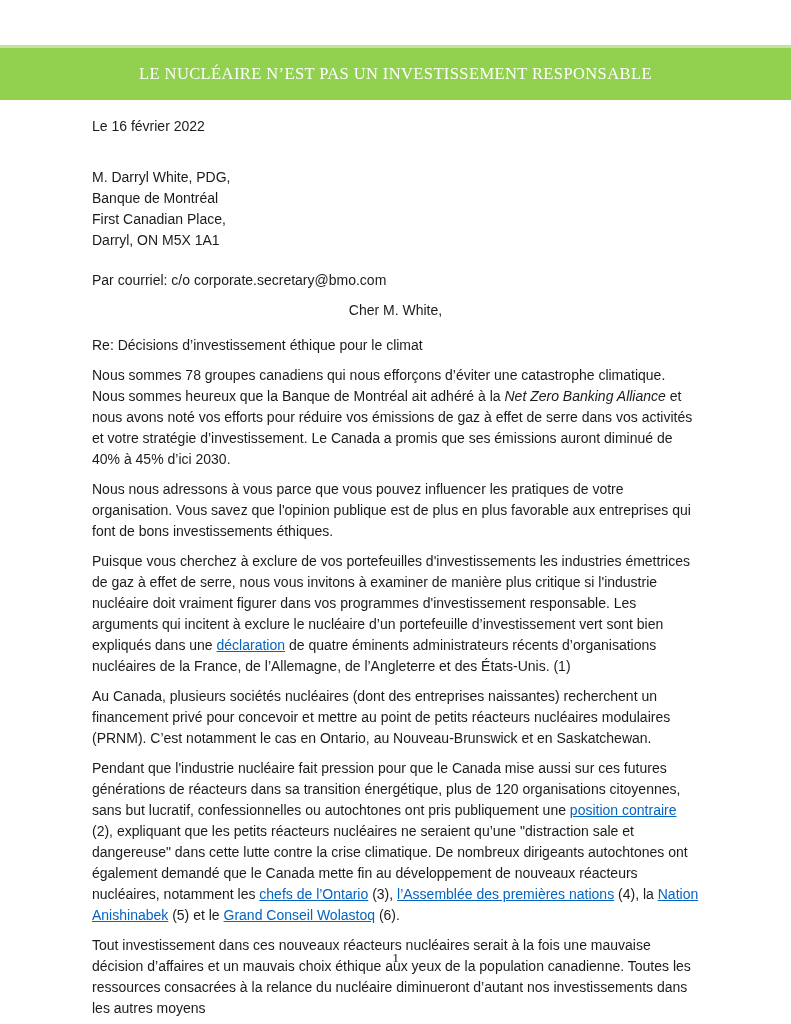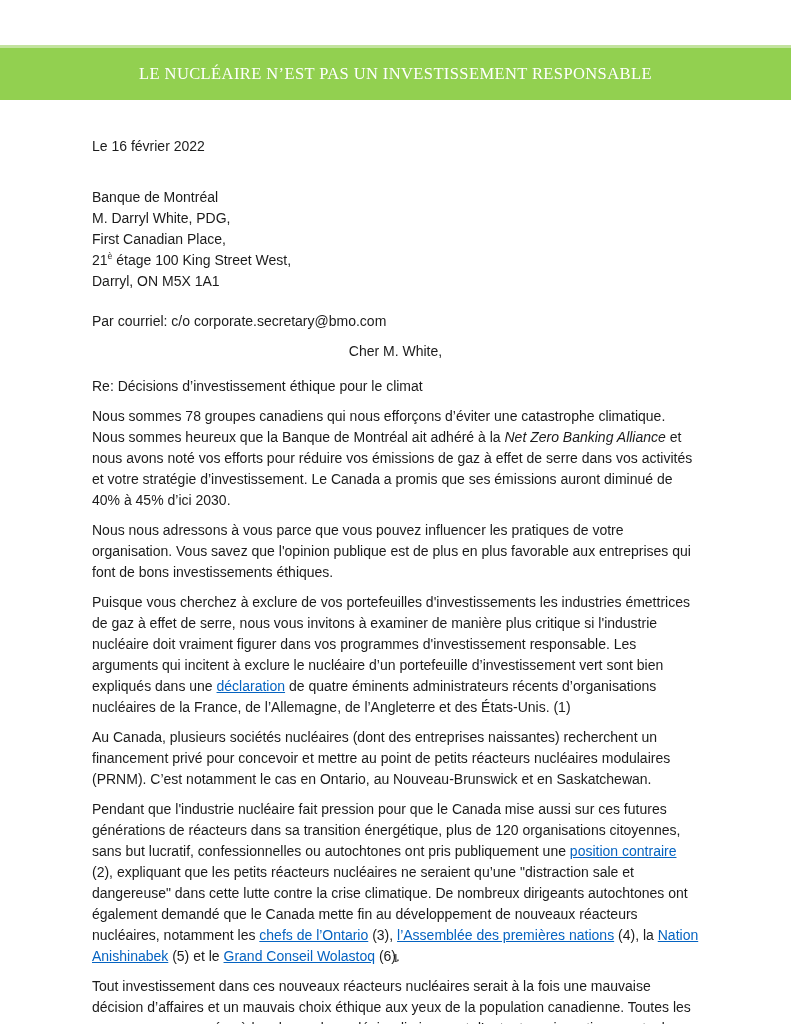--- a/index.html
+++ b/index.html
@@ -26,21 +26,21 @@
     font-size: 16.5px;
     letter-spacing: 0.4px;
     color: #ffffff;
     white-space: nowrap;
   }
   .content {
     padding: 0 92px;
     font-size: 14px;
     line-height: 21px;
   }
-  .date-line   { margin-top: 36px; }
+  .date-line   { margin-top: 16px; }
   .address     { margin-top: 30px; }
   .via-line    { margin-top: 19px; }
   .salutation  { margin-top: 9px; text-align: center; }
   .subject     { margin-top: 14px; }
   .body-paragraphs p {
     margin: 9px 0 0 0;
     text-align: left;
   }
   .doc-link {
     color: #0563c1;
@@ -67,24 +67,23 @@
 
   <div class="banner">
     <span class="banner-title">LE NUCLÉAIRE N’EST PAS UN INVESTISSEMENT RESPONSABLE</span>
   </div>
 
   <div class="content">
 
     <div class="date-line">Le 16 février 2022</div>
 
     <div class="address" id="address">
+        <div><span>M. Darryl White, PDG,</span></div>
         <div><span>Banque de Montréal</span></div>
-        <div><span>M. Darryl White, PDG,</span></div>
         <div><span>First Canadian Place,</span></div>
-        <div><span>21</span><sup>è</sup><span> étage 100 King Street West,</span></div>
         <div><span>Darryl, ON M5X 1A1</span></div>
       </div>
 
     <div class="via-line">Par courriel: c/o corporate.secretary@bmo.com</div>
 
     <div class="salutation">Cher M. White,</div>
 
     <div class="subject">Re: Décisions d’investissement éthique pour le climat</div>
 
     <div class="body-paragraphs" id="paragraphs">

